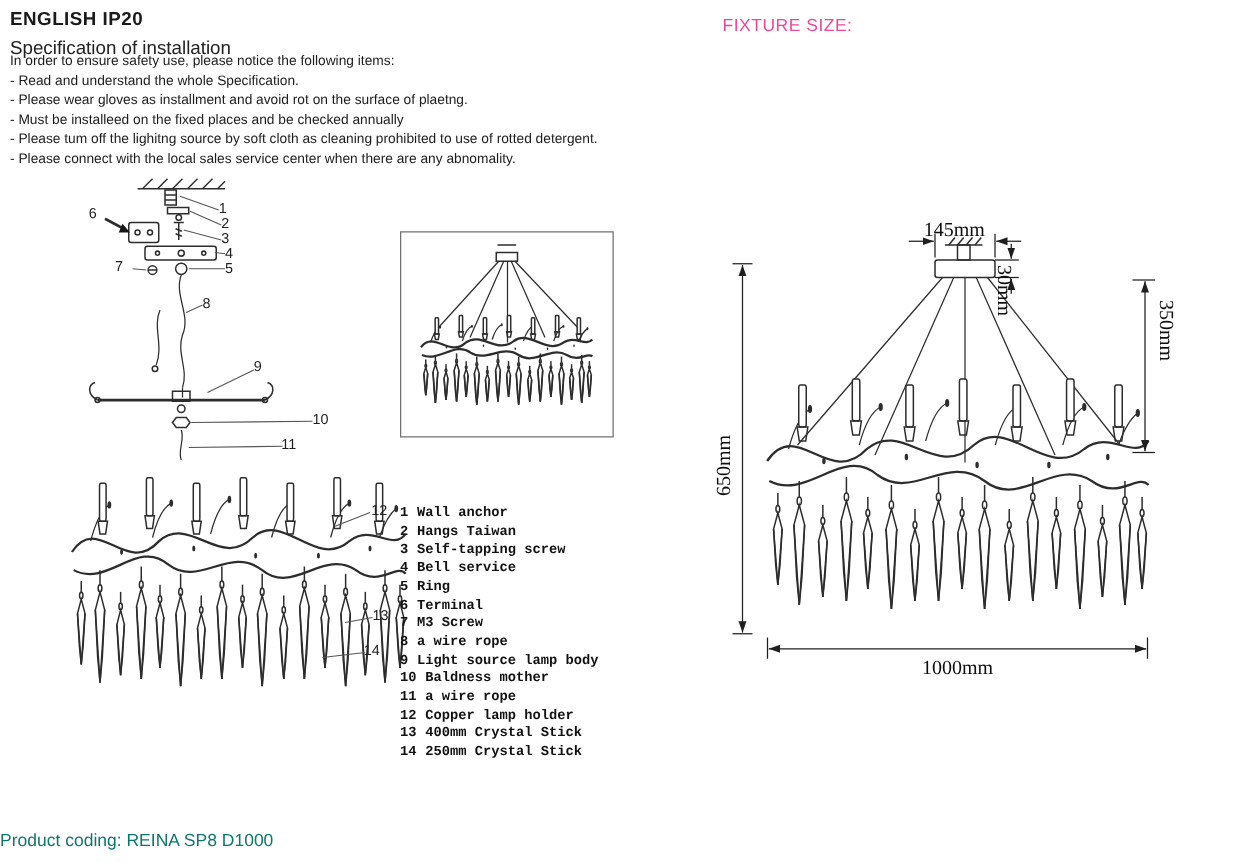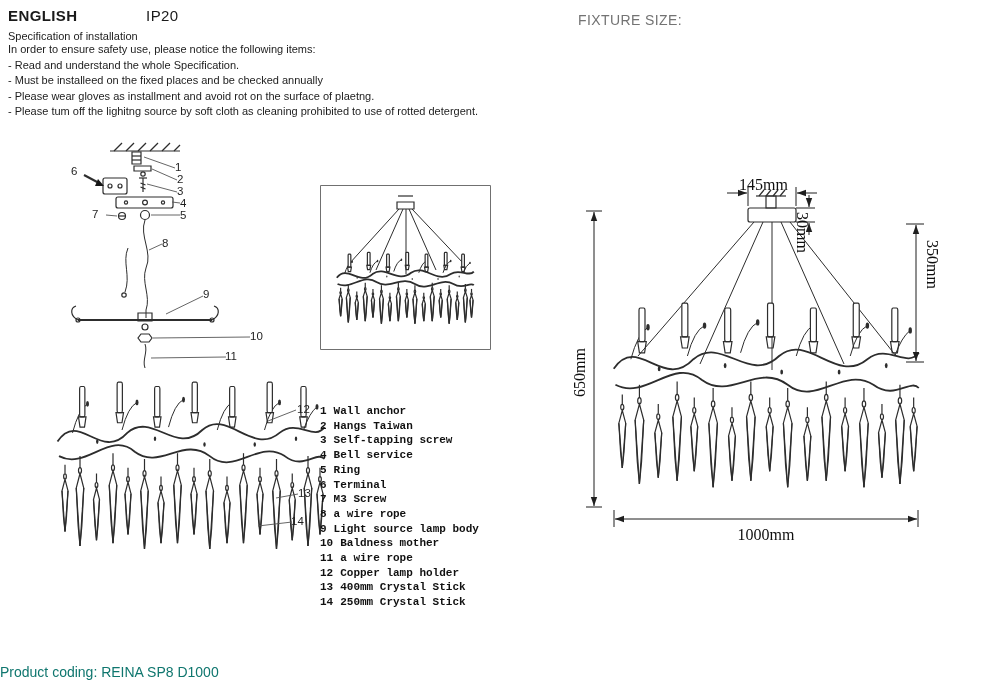--- a/index.html
+++ b/index.html
@@ -1,23 +1,23 @@
 <!DOCTYPE html>
 <html><head>
 <meta charset="utf-8">
 <style>
   * { box-sizing: border-box; margin: 0; padding: 0; }
   html, body { width: 1000px; height: 690px; background: #ffffff; }
   body { position: relative; overflow: hidden; font-family: "Liberation Sans", sans-serif; color: #1a1a1a; }
 
   .lang-row { position: absolute; left: 8px; top: 7px; font-size: 15px; font-weight: 700; letter-spacing: .4px; }
-  .lang-row .ip { margin-left: 64px; font-weight: 400; }
-  .spec-title { position: absolute; left: 8px; top: 30px; font-size: 11px; color: #222; }
+  .lang-row .ip { font-weight: 700; }
+  .spec-title { position: absolute; left: 8px; top: 30px; font-size: 15px; color: #222; }
   .safety { position: absolute; left: 8px; top: 42px; font-size: 11px; line-height: 15.5px; color: #1c1c1c; width: 545px; }
-  .fixture-size { position: absolute; left: 578px; top: 12px; font-size: 14px; letter-spacing: .4px; color: #737373; }
+  .fixture-size { position: absolute; left: 578px; top: 12px; font-size: 14px; letter-spacing: .4px; color: #ec4899; }
   .footer { position: absolute; left: 0; top: 664px; width: 100%; text-align: left; font-size: 14px; color: #0f766e; }
 
   .parts { position: absolute; left: 320px; top: 404px; font-family: "Liberation Mono", monospace;
            font-size: 11px; font-weight: 700; line-height: 14.7px; color: #111; white-space: nowrap; }
   .parts .pnum { margin-right: 7px; }
 
   .co { position: absolute; font-size: 11.5px; color: #1f1f1f; }
 
   .dim { position: absolute; font-family: "Liberation Serif", serif; font-size: 16px; color: #0f0f0f; white-space: nowrap; }
   .vert  { writing-mode: vertical-rl; }
@@ -249,23 +249,24 @@
 
 <div class="lang-row">
   <span>ENGLISH</span>
   <span class="ip">IP20</span>
 </div>
 <div class="spec-title">Specification of installation</div>
 
 <div class="safety">
   <div>In order to ensure safety use, please notice the following items:</div>
   <div>- Read and understand the whole Specification.</div>
+  <div>- Please wear gloves as installment and avoid rot on the surface of plaetng.</div>
   <div>- Must be installeed on the fixed places and be checked annually</div>
-  <div>- Please wear gloves as installment and avoid rot on the surface of plaetng.</div>
   <div>- Please tum off the lighitng source by soft cloth as cleaning prohibited to use of rotted detergent.</div>
+  <div>- Please connect with the local sales service center when there are any abnomality.</div>
 </div>
 
 <div class="fixture-size">FIXTURE SIZE:</div>
 
 <span class="co" style="left:175px;top:161px">1</span>
 <span class="co" style="left:177px;top:173px">2</span>
 <span class="co" style="left:177px;top:185px">3</span>
 <span class="co" style="left:180px;top:197px">4</span>
 <span class="co" style="left:180px;top:209px">5</span>
 <span class="co" style="left:71px;top:165px">6</span>

